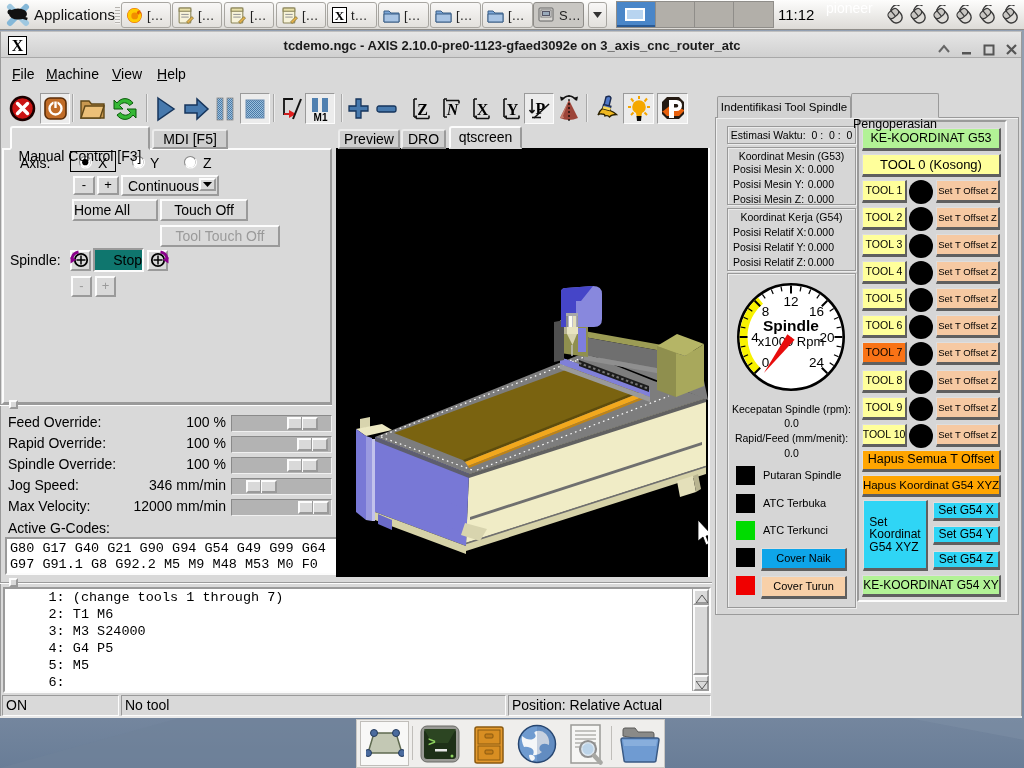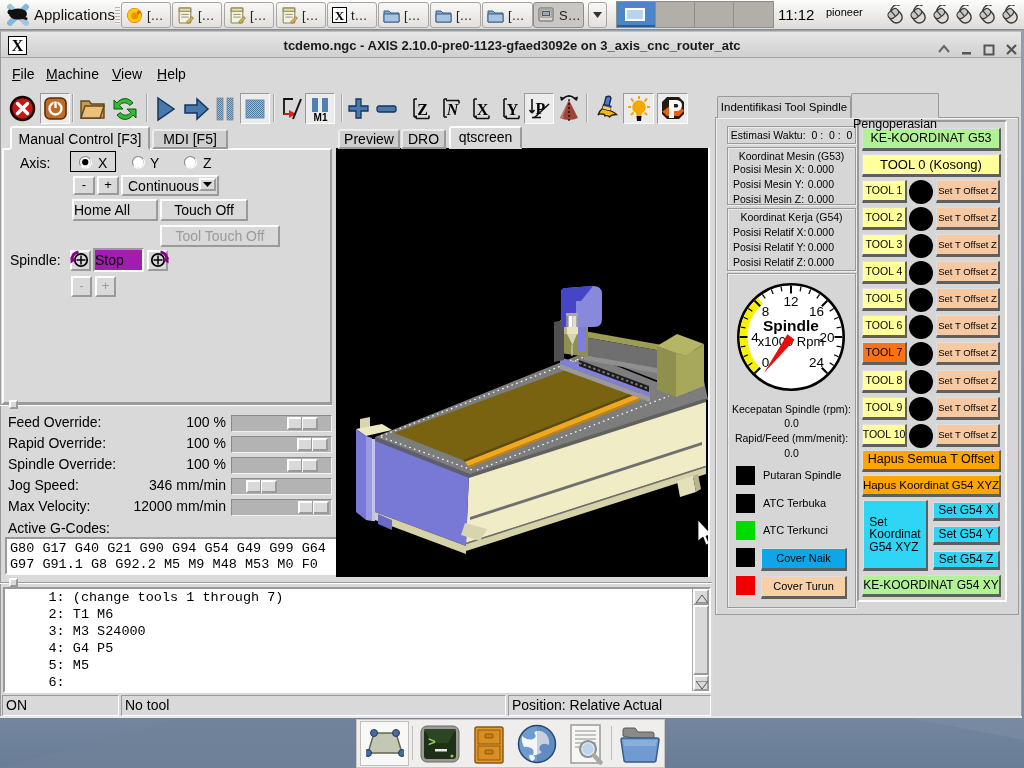--- a/index.html
+++ b/index.html
@@ -109,21 +109,21 @@
   </div>
 <div class="abs" style="left:616px;top:1px;width:158px;height:27px;border:1px solid #8f8d89;background:#b2afa9">
     <div class="abs" style="left:0;top:0;width:38px;height:25px;background:#4a86c8;border-bottom:2px solid #2a5a94">
       <div class="abs" style="left:8px;top:6px;width:20px;height:13px;background:#b8d4f0;border:2px solid #fff"></div>
     </div>
     <div class="abs" style="left:38px;top:0;width:1px;height:25px;background:#8f8d89"></div>
     <div class="abs" style="left:77px;top:0;width:1px;height:25px;background:#8f8d89"></div>
     <div class="abs" style="left:116px;top:0;width:1px;height:25px;background:#8f8d89"></div>
   </div>
 <div class="abs" style="left:778px;top:6px;font-size:15px;color:#000">11:12</div>
-<div class="abs" style="left:826px;top:6px;font-size:11px;color:#000000">pioneer</div>
+<div class="abs" style="left:826px;top:0;font-size:14px;color:#ffffff">pioneer</div>
 <svg class="abs" style="left:884px;top:5px" width="23" height="20" viewBox="0 0 23 20">
     <g transform="rotate(-40 11 11)">
       <rect x="5.5" y="4.5" width="11.5" height="14" rx="5.5" fill="#dedcd8" stroke="#3a3a3a" stroke-width="1.4"></rect>
       <rect x="5.5" y="4.5" width="11.5" height="7" rx="3.4" fill="#c9c7c3" stroke="#3a3a3a" stroke-width="1.2"></rect>
       <line x1="11.2" y1="4.5" x2="11.2" y2="11" stroke="#3a3a3a" stroke-width="1.2"></line>
       <path d="M11 4 q8-4 10 2" stroke="#3a3a3a" stroke-width="1.4" fill="none"></path>
     </g>
   </svg>
 <svg class="abs" style="left:907px;top:5px" width="23" height="20" viewBox="0 0 23 20">
     <g transform="rotate(-40 11 11)">
@@ -303,21 +303,21 @@
 <polygon points="9,17 15,17 14,22 10,22" fill="#f5a800"></polygon>
 <polygon points="9.5,20 14.5,20 14,25 10,25" fill="#0a0a0a"></polygon>
   </svg>
 <div class="abs tsel" style="left:657px;top:93px;width:31px;height:31px"></div>
 <svg class="abs" style="left:661px;top:96px" width="24" height="25" viewBox="0 0 24 25">
 <path d="M6 1 h12 l5 5 v12 l-5 5 H6 l-5-5 V6 z" fill="#241a12"></path>
 <path d="M1 16 l10 -8 12 6 v1 l-5 5 H6 l-5-5z" fill="#e8600c"></path>
 <path d="M8 22 V4 h7.5 a5.5 5.5 0 0 1 0 11 H13 v7 z" fill="#fff"></path>
 <path d="M13 8 v3.5 h2.5 a1.75 1.75 0 0 0 0-3.5 z" fill="#241a12"></path>
   </svg>
-<div class="abs" style="left:10px;top:126px;width:140px;height:24px;background:#d9d9d9;border:2px solid;border-color:#fcfcfc #9a9a9a #d9d9d9 #fcfcfc;border-radius:3px 3px 0 0;text-align:center;font-size:14px;padding-top:3px;z-index:3">Manual Control [F3]</div>
+<div class="abs" style="left:10px;top:126px;width:140px;height:24px;background:#d9d9d9;border:2px solid;border-color:#fcfcfc #9a9a9a #d9d9d9 #fcfcfc;border-radius:3px 3px 0 0;text-align:center;font-size:14px;padding-top:20px;z-index:3">Manual Control [F3]</div>
 <div class="abs" style="left:152px;top:129px;width:76px;height:20px;background:#cecece;border:2px solid;border-color:#ececec #9a9a9a #9a9a9a #ececec;border-radius:3px 3px 0 0;text-align:center;font-size:14px;z-index:2">MDI [F5]</div>
 <div class="abs" style="left:2px;top:148px;width:330px;height:256px;background:#d9d9d9;border:2px solid;border-color:#fcfcfc #9a9a9a #9a9a9a #fcfcfc;border-top-color:#fcfcfc"></div>
 <div class="abs" style="left:20px;top:155px;font-size:14px">Axis:</div>
 <div class="abs" style="left:70px;top:151px;width:46px;height:21px;border:1px solid #000"></div>
 <svg class="abs" style="left:79px;top:156px" width="13" height="13" viewBox="0 0 12.5 12.5">
     <circle cx="6" cy="6" r="5.5" fill="#fff" stroke="#888" stroke-width="1"></circle>
     <path d="M1.5 9 a5.5 5.5 0 0 0 9.5 -6" fill="none" stroke="#fcfcfc" stroke-width="1.4"></path>
     <circle cx="6" cy="6" r="3" fill="#000"></circle>
   </svg>
 <div class="abs" style="left:98px;top:155px;font-size:14px">X</div>
@@ -343,21 +343,21 @@
 <div class="abs raised" style="left:160px;top:225px;width:120px;height:22px;text-align:center;font-size:14px;padding-top:1px;color:#9a9a9a">Tool Touch Off</div>
 <div class="abs" style="left:10px;top:252px;font-size:14px">Spindle:</div>
 <div class="abs raised" style="left:70px;top:250px;width:21px;height:21px"></div>
 <svg class="abs" style="left:70px;top:249px" width="22" height="22" viewBox="0 0 22 22">
     <circle cx="11" cy="11" r="6.2" fill="none" stroke="#000" stroke-width="1.8"></circle>
     <line x1="11" y1="6.5" x2="11" y2="15.5" stroke="#000" stroke-width="1.5"></line>
     <line x1="6.5" y1="11" x2="15.5" y2="11" stroke="#000" stroke-width="1.5"></line>
     <path d="M8.5 3 a7.5 7.5 0 0 0 -6.5 7" fill="none" stroke="#8a008a" stroke-width="3"></path>
     <polygon points="0.5,8 6.5,10.5 0.5,14.5" fill="#8a008a"></polygon>
   </svg>
-<div class="abs sunken" style="left:93px;top:248px;width:51px;height:24px;text-align:left;font-size:14px;padding-top:2px;background:#a21caf">Stop</div>
+<div class="abs sunken" style="left:93px;top:248px;width:51px;height:24px;text-align:right;font-size:14px;padding-top:2px;background:#0f766e">Stop</div>
 <div class="abs raised" style="left:147px;top:250px;width:21px;height:21px"></div>
 <svg class="abs" style="left:147px;top:249px" width="22" height="22" viewBox="0 0 22 22">
     <circle cx="11" cy="11" r="6.2" fill="none" stroke="#000" stroke-width="1.8"></circle>
     <line x1="11" y1="6.5" x2="11" y2="15.5" stroke="#000" stroke-width="1.5"></line>
     <line x1="6.5" y1="11" x2="15.5" y2="11" stroke="#000" stroke-width="1.5"></line>
     <path d="M13.5 3 a7.5 7.5 0 0 1 6.5 7" fill="none" stroke="#8a008a" stroke-width="3"></path>
     <polygon points="21.5,8 15.5,10.5 21.5,14.5" fill="#8a008a"></polygon>
   </svg>
 <div class="abs raised" style="left:71px;top:276px;width:21px;height:21px;text-align:center;color:#9a9a9a;line-height:16px">-</div>
 <div class="abs raised" style="left:95px;top:276px;width:21px;height:21px;text-align:center;color:#9a9a9a;line-height:16px">+</div>

